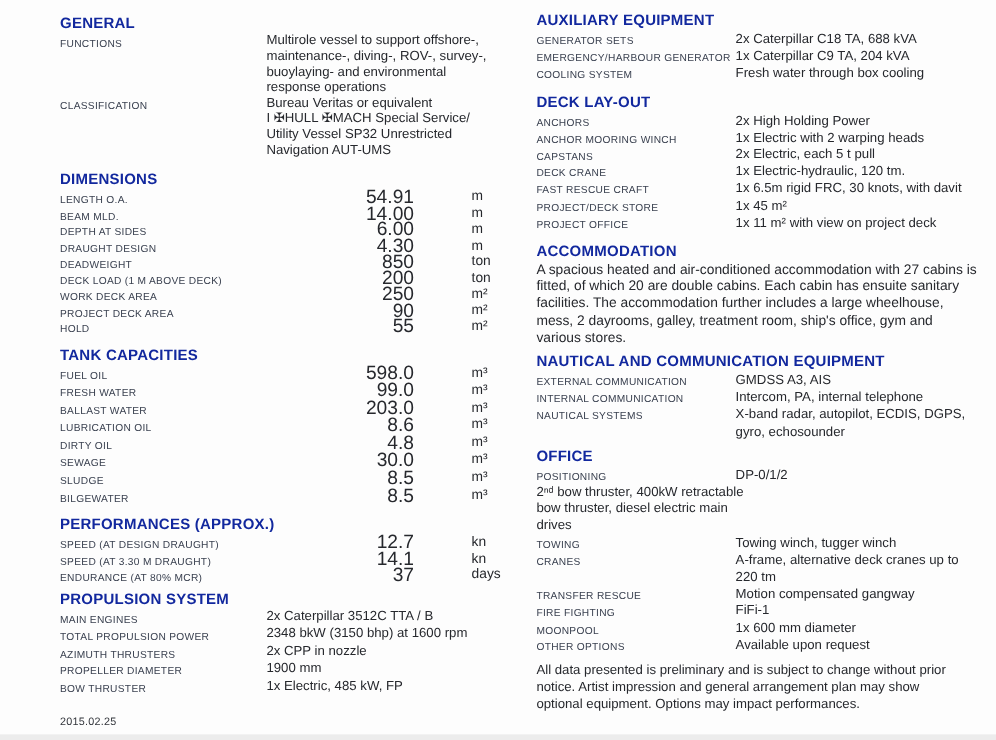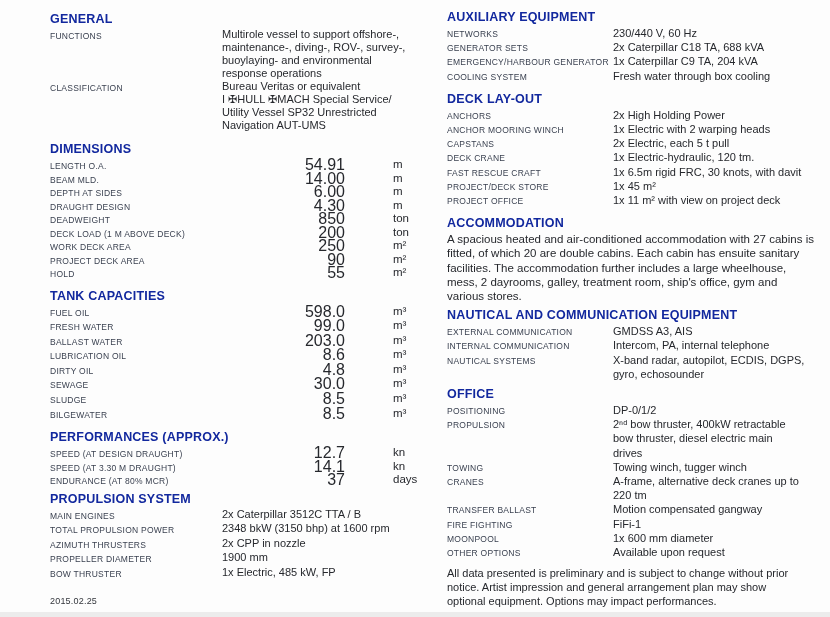--- a/index.html
+++ b/index.html
@@ -218,24 +218,20 @@
           <span class="label">BOW THRUSTER</span>
           <span class="value">1x Electric, 485 kW, FP</span>
         </div>
       </div>
     </div>
   <div class="col col-right">
 
   <div class="section sec-0">
         <h2 class="section-title">AUXILIARY EQUIPMENT</h2>
         <div class="lv-row">
-          <span class="label">NETWORKS</span>
-          <span class="value">230/440 V, 60 Hz</span>
-        </div>
-        <div class="lv-row">
           <span class="label">GENERATOR SETS</span>
           <span class="value">2x Caterpillar C18 TA, 688 kVA</span>
         </div>
         <div class="lv-row">
           <span class="label">EMERGENCY/HARBOUR GENERATOR</span>
           <span class="value">1x Caterpillar C9 TA, 204 kVA</span>
         </div>
         <div class="lv-row">
           <span class="label">COOLING SYSTEM</span>
           <span class="value">Fresh water through box cooling</span>
@@ -296,36 +292,35 @@
 gyro, echosounder</span>
         </div>
       </div>
       <div class="section sec-4">
         <h2 class="section-title">OFFICE</h2>
         <div class="lv-row">
           <span class="label">POSITIONING</span>
           <span class="value">DP-0/1/2</span>
         </div>
         <div class="lv-row">
-          <span class="label">PROPULSION</span>
           <span class="value">2ⁿᵈ bow thruster, 400kW retractable
 bow thruster, diesel electric main
 drives</span>
         </div>
         <div class="lv-row">
           <span class="label">TOWING</span>
           <span class="value">Towing winch, tugger winch</span>
         </div>
         <div class="lv-row">
           <span class="label">CRANES</span>
           <span class="value">A-frame, alternative deck cranes up to
 220 tm</span>
         </div>
         <div class="lv-row">
-          <span class="label">TRANSFER BALLAST</span>
+          <span class="label">TRANSFER RESCUE</span>
           <span class="value">Motion compensated gangway</span>
         </div>
         <div class="lv-row">
           <span class="label">FIRE FIGHTING</span>
           <span class="value">FiFi-1</span>
         </div>
         <div class="lv-row">
           <span class="label">MOONPOOL</span>
           <span class="value">1x 600 mm diameter</span>
         </div>

